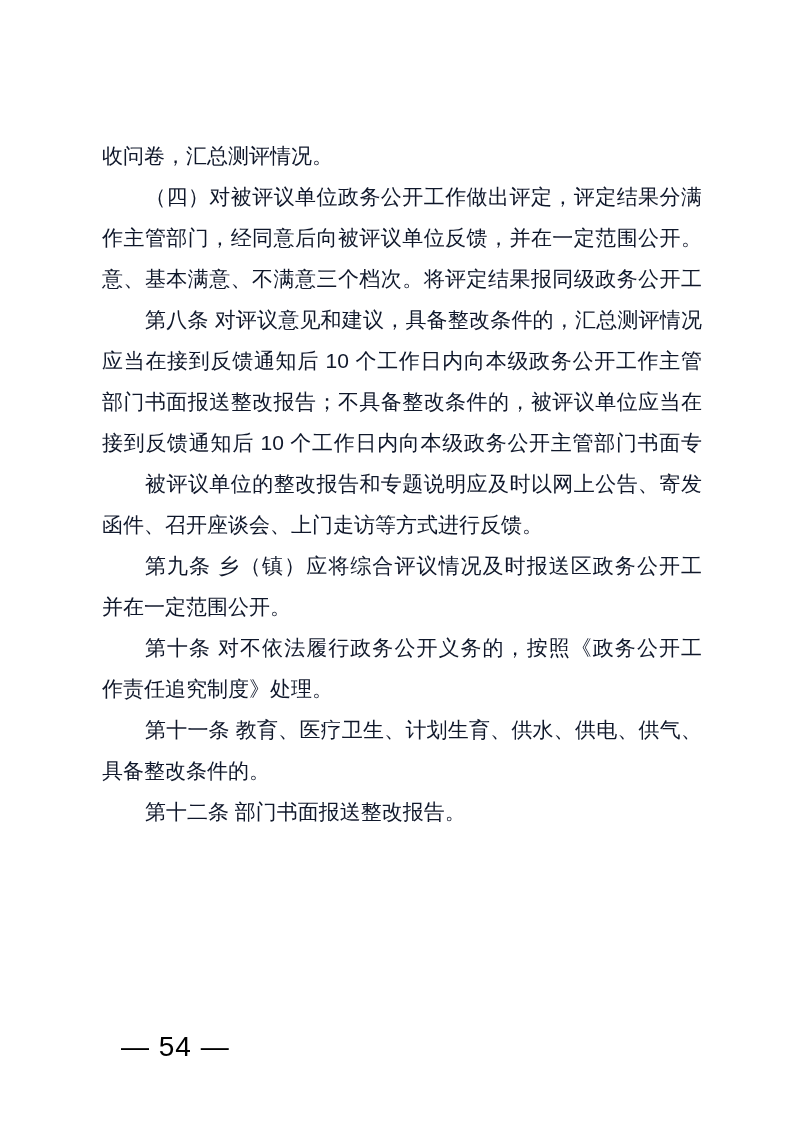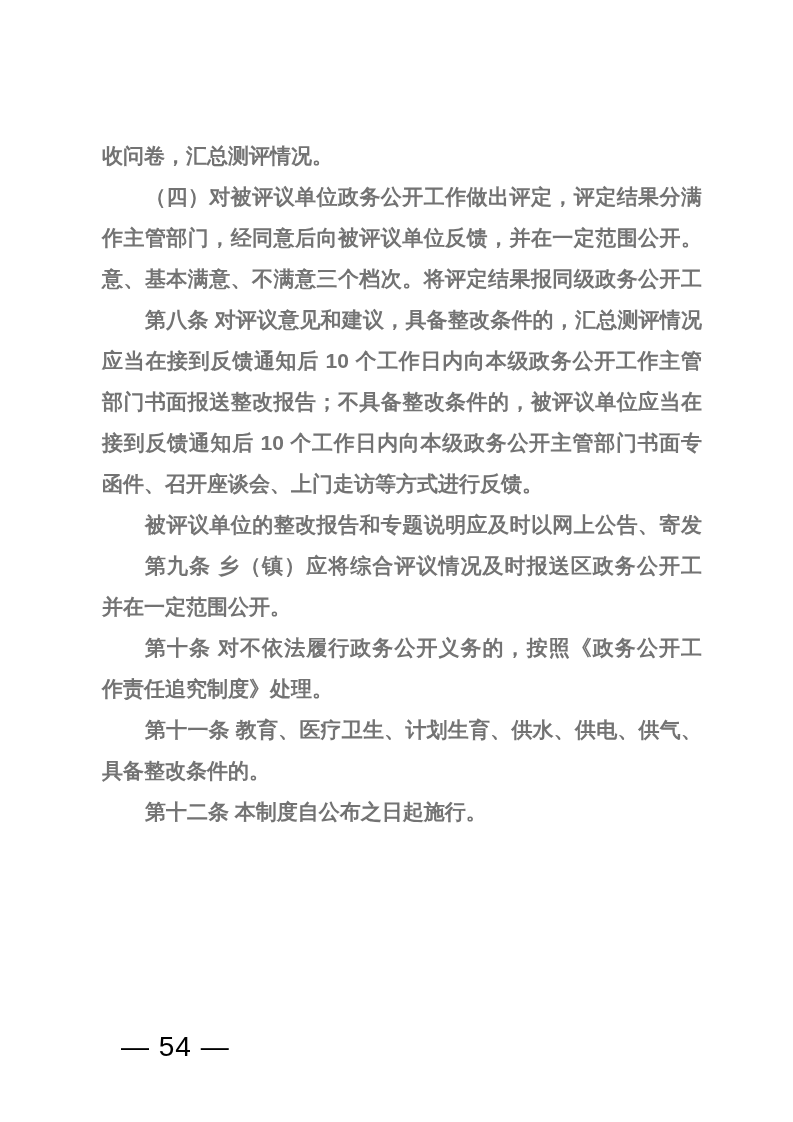--- a/index.html
+++ b/index.html
@@ -17,24 +17,24 @@
   .page {
     position: absolute;
     inset: 0;
     background: #ffffff;
   }
   .doc-body {
     position: absolute;
     left: 102px;
     top: 135px;
     width: 600px;
-    color: #737373;
+    color: #0f172a;
     font-size: 21px;
     line-height: 41px;
-    font-weight: 700;
+    font-weight: 400;
   }
   .line {
     text-align: left;
     white-space: nowrap;
   }
   .line.just {
     white-space: normal;
     text-align: justify;
     text-align-last: justify;
     text-justify: inter-character;
@@ -59,26 +59,26 @@
 
   <div class="doc-body">
     <div class="line">收问卷，汇总测评情况。</div>
     <div class="line indent just">（四）对被评议单位政务公开工作做出评定，评定结果分满</div>
     <div class="line just">作主管部门，经同意后向被评议单位反馈，并在一定范围公开。</div>
     <div class="line just">意、基本满意、不满意三个档次。将评定结果报同级政务公开工</div>
     <div class="line indent just">第八条 对评议意见和建议，具备整改条件的，汇总测评情况</div>
     <div class="line just">应当在接到反馈通知后 10 个工作日内向本级政务公开工作主管</div>
     <div class="line just">部门书面报送整改报告；不具备整改条件的，被评议单位应当在</div>
     <div class="line just">接到反馈通知后 10 个工作日内向本级政务公开主管部门书面专</div>
+    <div class="line indent just">被评议单位的整改报告和专题说明应及时以网上公告、寄发</div>
     <div class="line">函件、召开座谈会、上门走访等方式进行反馈。</div>
-    <div class="line indent just">被评议单位的整改报告和专题说明应及时以网上公告、寄发</div>
     <div class="line indent just">第九条 乡（镇）应将综合评议情况及时报送区政务公开工</div>
     <div class="line">并在一定范围公开。</div>
     <div class="line indent just">第十条 对不依法履行政务公开义务的，按照《政务公开工</div>
     <div class="line">作责任追究制度》处理。</div>
     <div class="line indent just">第十一条 教育、医疗卫生、计划生育、供水、供电、供气、</div>
     <div class="line">具备整改条件的。</div>
-    <div class="line indent">第十二条 本制度自公布之日起施行。</div>
+    <div class="line indent">第十二条 部门书面报送整改报告。</div>
   </div>
 
   <div class="page-footer">— 54 —</div>
 
 </div>
 
 </body></html>

